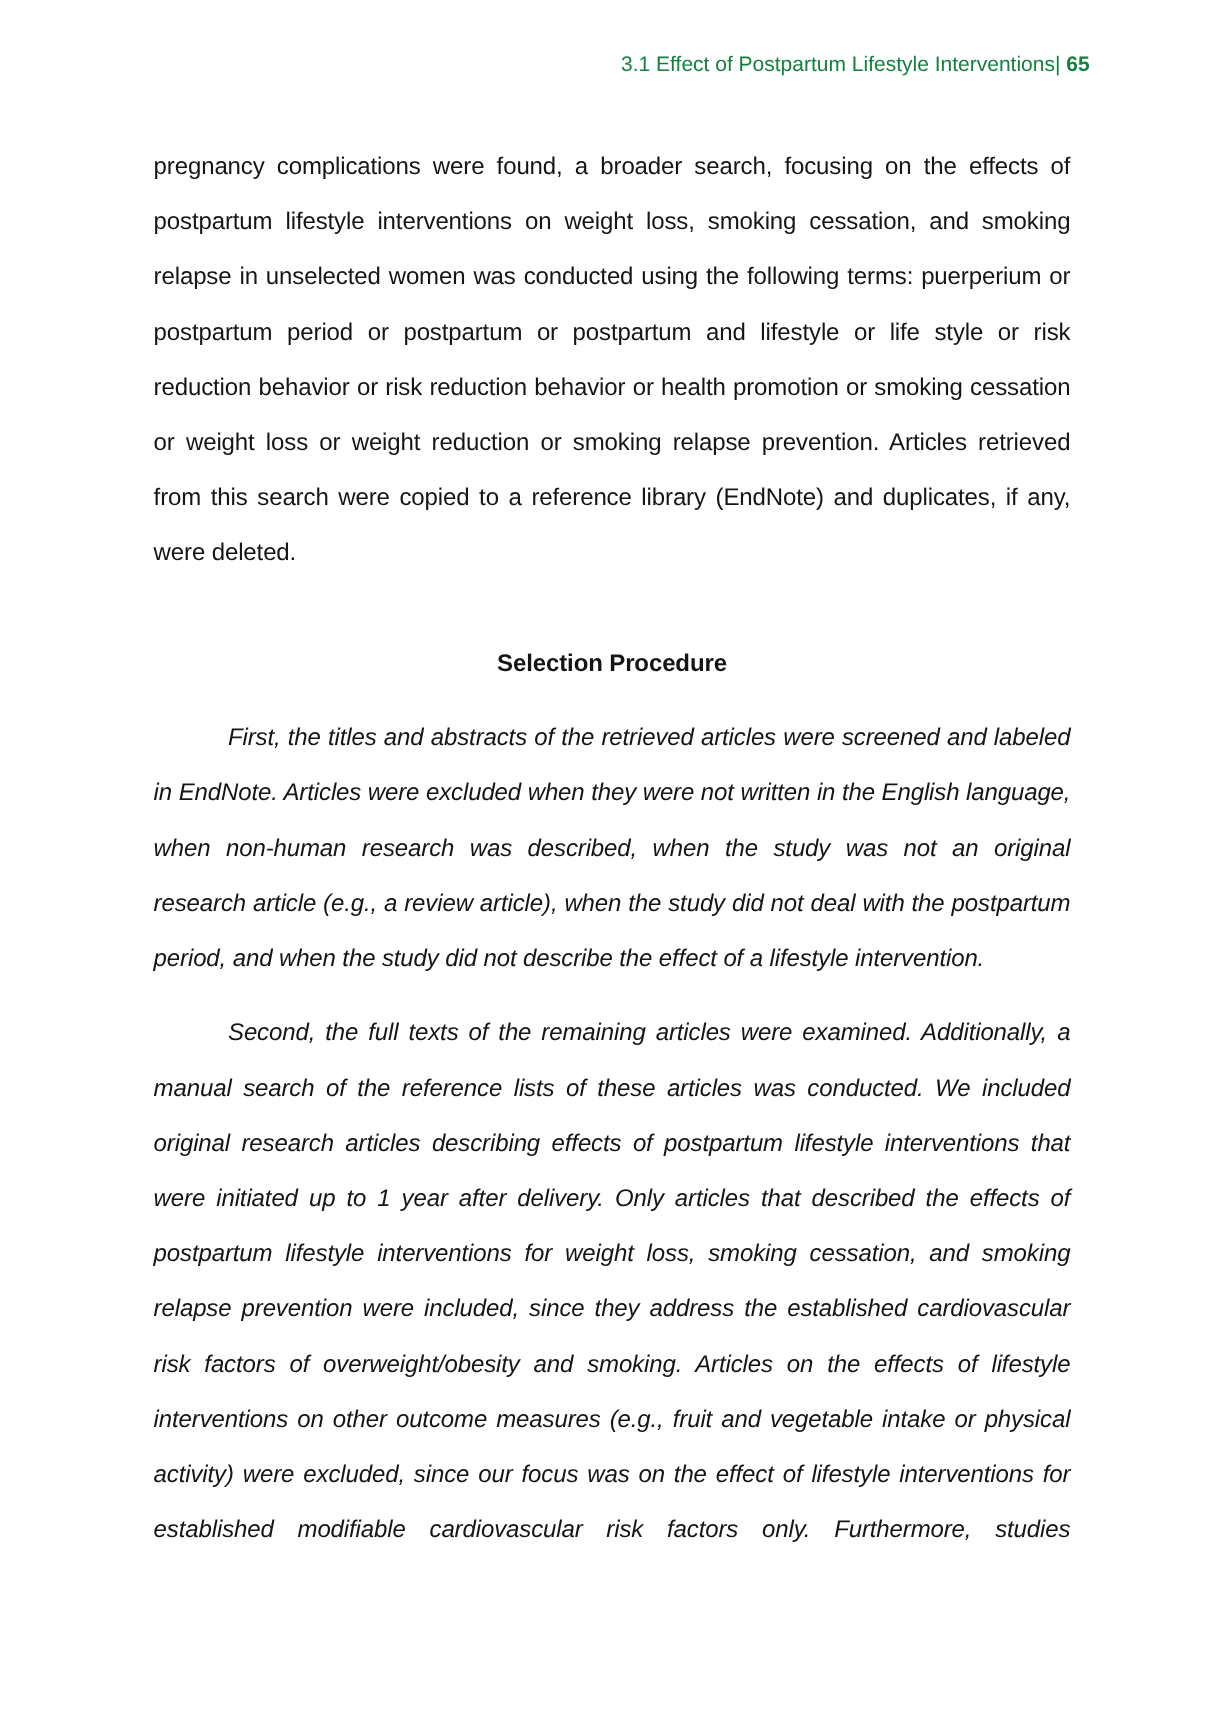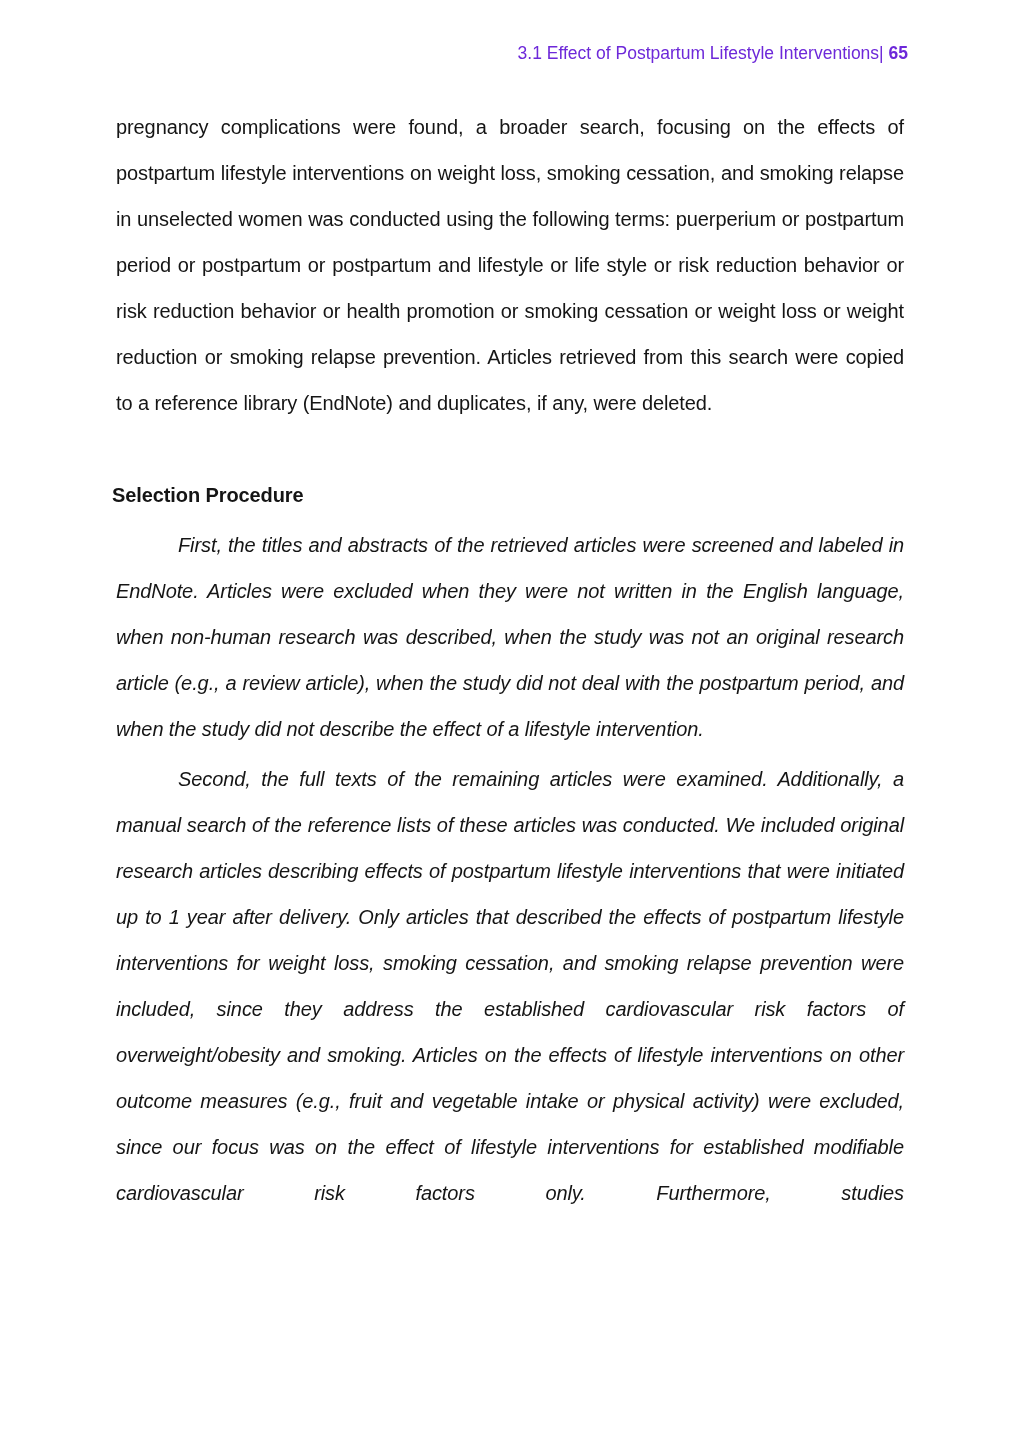--- a/index.html
+++ b/index.html
@@ -15,52 +15,52 @@
     font-family: "Liberation Sans", sans-serif;
     color: #151515;
     overflow: hidden;
   }
   .running-header {
     position: absolute;
     top: 42px;
     right: 112px;
     font-size: 17.5px;
     line-height: 22px;
-    color: #6d28d9;
+    color: #15803d;
     white-space: nowrap;
   }
   .running-header .pagenum {
     font-weight: bold;
   }
   .body-text {
     position: absolute;
     top: 100px;
     left: 112px;
     width: 796px;
     font-size: 20px;
     line-height: 46px;
     text-align: justify;
     letter-spacing: -0.1px;
   }
   .body-text p {
-    margin: 4px;
+    margin: 16px;
   }
   .body-text p.indent {
     text-indent: 62px;
     font-style: italic;
   }
   .body-text p.continues {
     text-align-last: justify;
   }
   .section-heading {
     margin: 46px 0 0 0;
     font-size: 20px;
     font-weight: bold;
     line-height: 46px;
-    text-align: left;
+    text-align: center;
   }
 </style>
 </head>
 <body>
 
 <div class="page">
 
   <div class="running-header">
     <span>3.1 Effect of Postpartum Lifestyle Interventions</span><span>| </span><span class="pagenum">65</span>
   </div>

